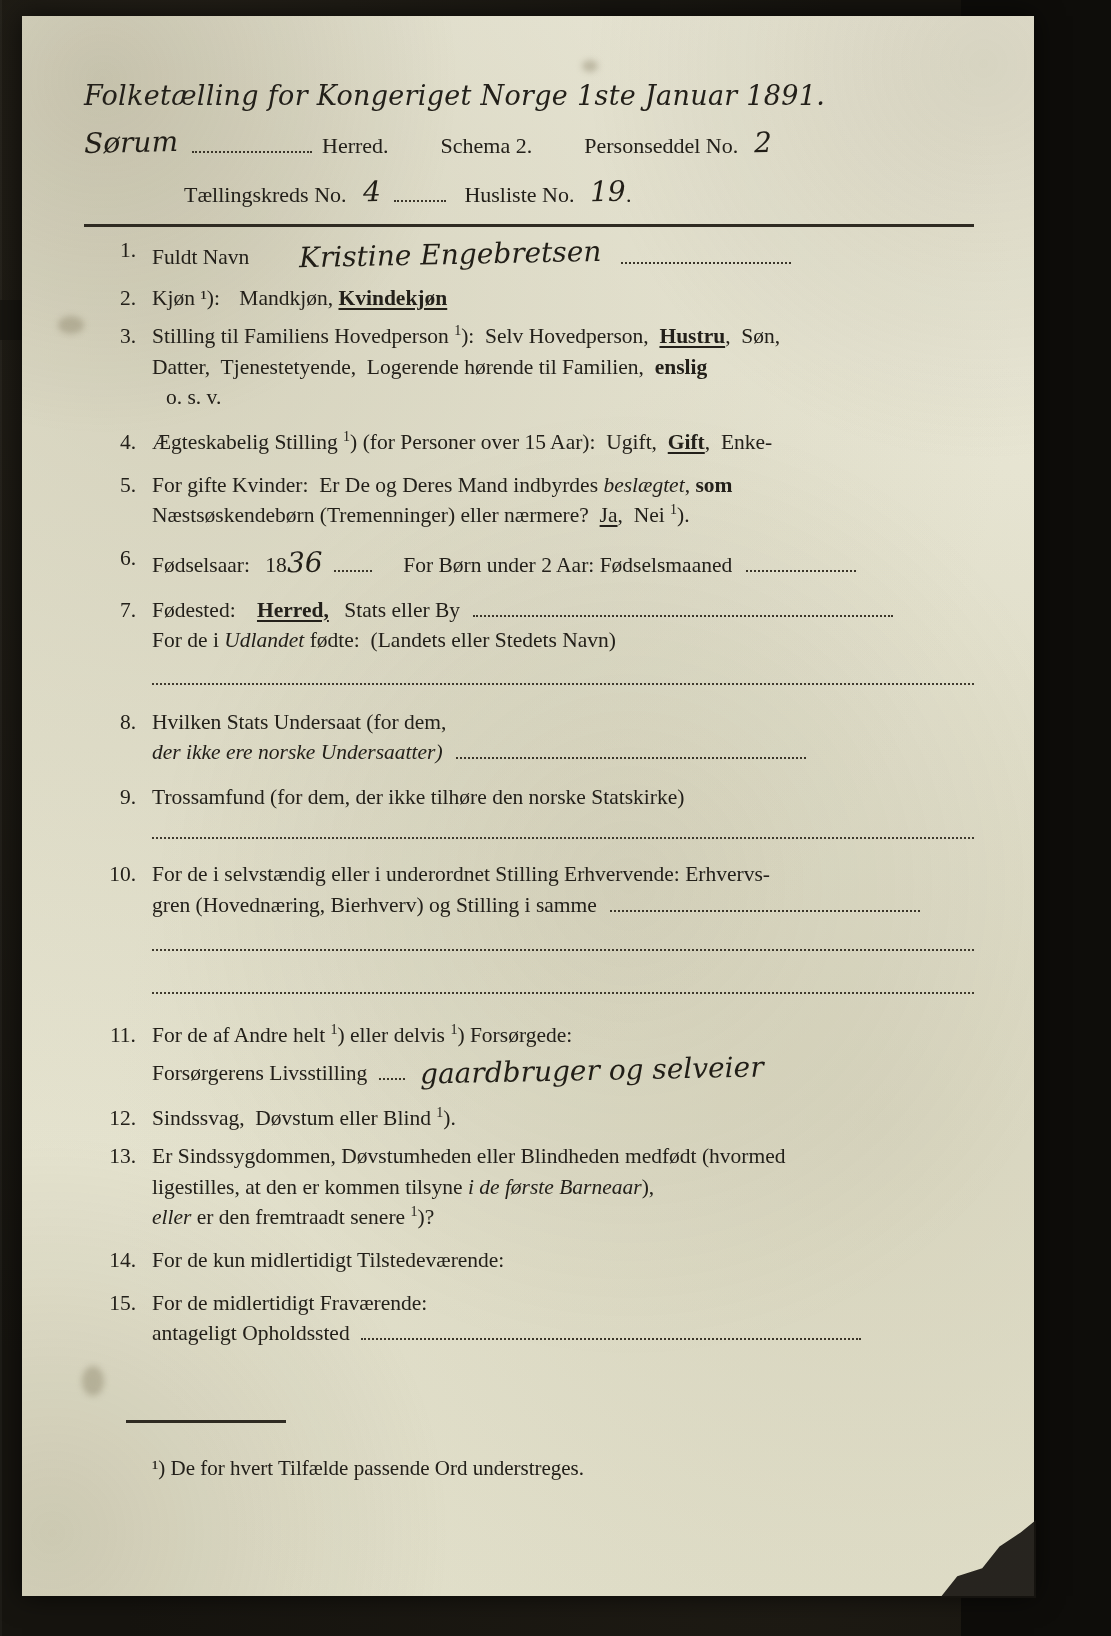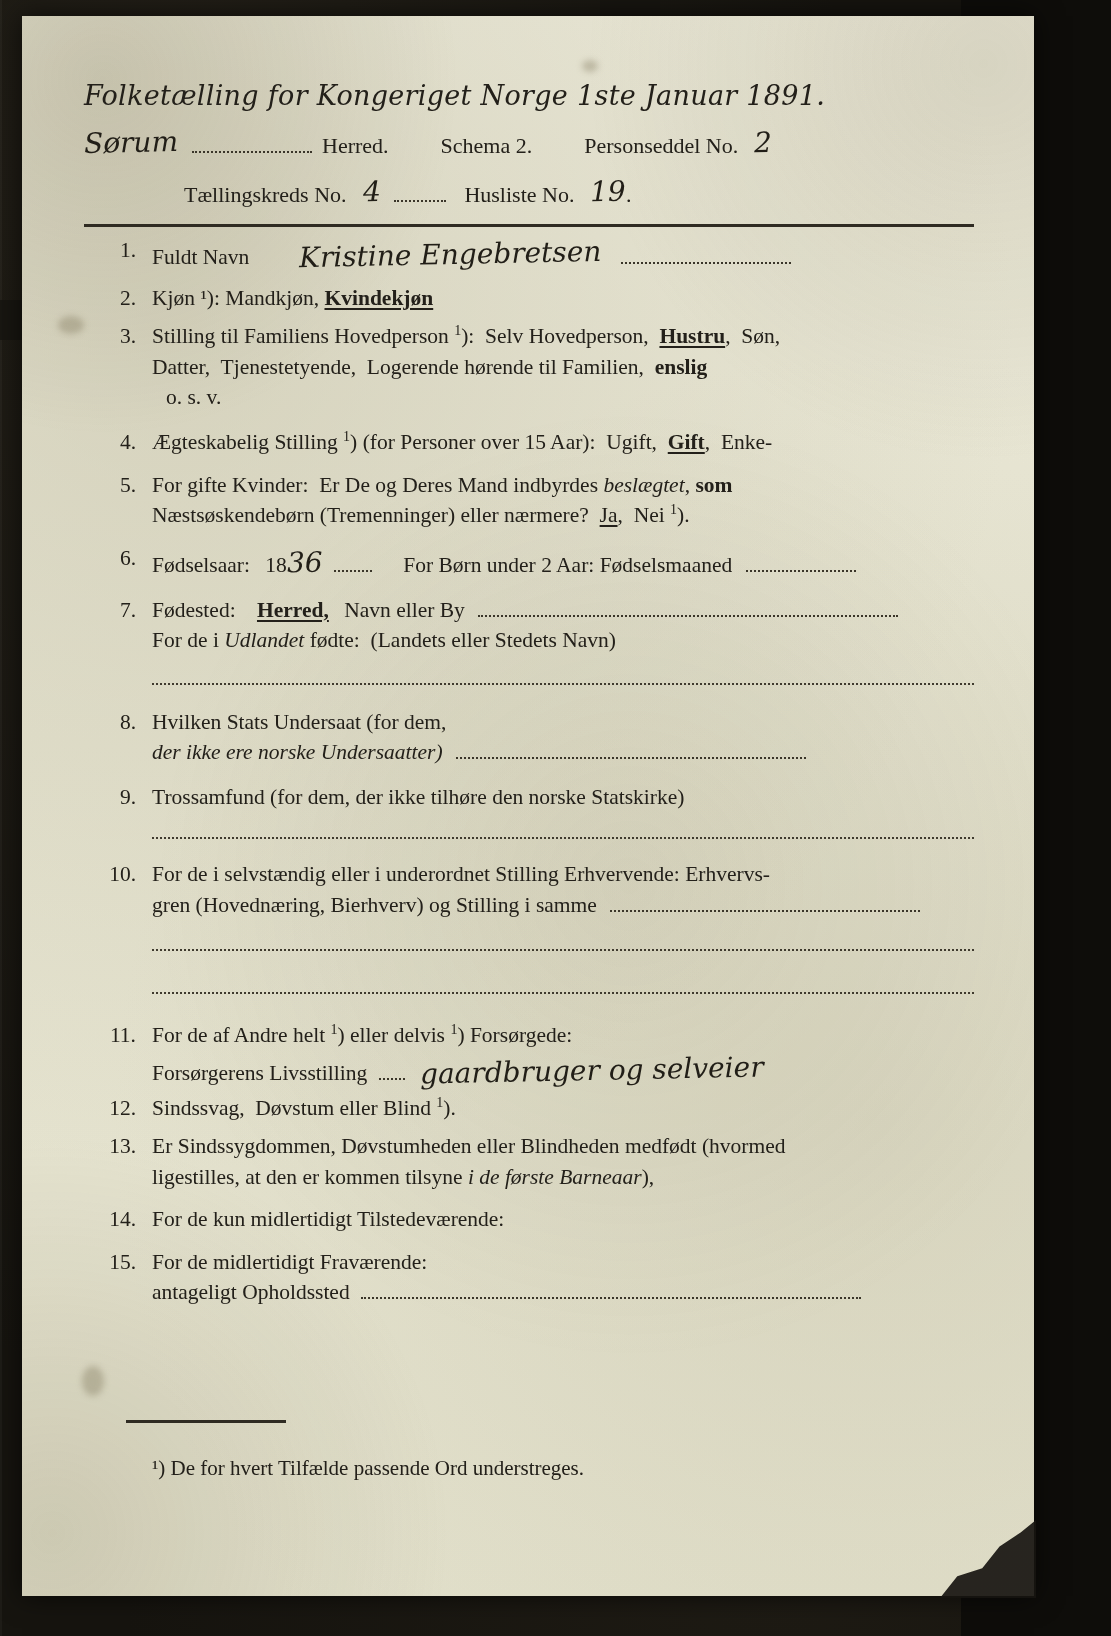--- a/index.html
+++ b/index.html
@@ -218,21 +218,21 @@
           <span>Fuldt Navn</span>
           <span class="hand hand-big" style="margin-left:44px;">Kristine Engebretsen</span>
           <span class="dots-inline" style="width:170px;margin-left:14px;"></span>
         </div>
       </div>
 
       <div class="q">
         <div class="num">2.</div>
         <div class="body">
           <span>Kjøn ¹):</span>
-          <span style="">Mandkjøn,</span>
+          <span style="margin-left:14px;">Mandkjøn,</span>
           <span class="ul b" style="">Kvindekjøn</span>
         </div>
       </div>
 
       <div class="q">
         <div class="num">3.</div>
         <div class="body">
           <div>
             Stilling til Familiens Hovedperson <span class="sup">1</span>):&nbsp; Selv Hovedperson,&nbsp;
             <span class="ul b">Hustru</span>,&nbsp; Søn,
@@ -279,21 +279,21 @@
           <span class="dots-inline" style="width:110px;margin-left:8px;"></span>
         </div>
       </div>
 
       <div class="q" style="margin-top:12px;">
         <div class="num">7.</div>
         <div class="body">
           <div>
             <span>Fødested:</span>
             <span class="ul b" style="margin-left:16px;">Herred,</span>
-            <span style="margin-left:10px;">Navn eller By</span>
+            <span style="margin-left:10px;">Stats eller By</span>
             <span class="dots-inline" style="width:420px;margin-left:8px;"></span>
           </div>
           <div>
             For de i <span class="it">Udlandet</span> fødte:&nbsp; (Landets eller Stedets Navn)
           </div>
         </div>
       </div>
 
       <div class="dline" style="margin-top:26px;"></div>
 
@@ -338,35 +338,38 @@
             For de af Andre helt <span class="sup">1</span>) eller delvis <span class="sup">1</span>) Forsørgede:
           </div>
           <div>
             <span>Forsørgerens Livsstilling</span>
             <span class="dots-inline" style="width:26px;margin-left:6px;"></span>
             <span class="hand hand-big" style="margin-left:10px;">gaardbruger og selveier</span>
           </div>
         </div>
       </div>
 
-      <div class="q" style="margin-top:2px;justify-content:flex-end;">
+      <div class="q" style="margin-top:12px;justify-content:flex-end;">
         <div class="num">12.</div>
         <div class="body">
           <div>
             Sindssvag,&nbsp; Døvstum eller Blind <span class="sup">1</span>).
           </div>
         </div>
       </div>
 
       <div class="q" style="">
         <div class="num">13.</div>
         <div class="body">
           <div>Er Sindssygdommen, Døvstumheden eller Blindheden medfødt (hvormed</div>
           <div>
             ligestilles, at den er kommen tilsyne <span class="it">i de første Barneaar</span>),
+          </div>
+          <div>
+            <span class="it">eller</span> er den fremtraadt senere <span class="sup">1</span>)?
           </div>
         </div>
       </div>
 
       <div class="q" style="margin-top:12px;">
         <div class="num">14.</div>
         <div class="body">
           <div>For de kun midlertidigt Tilstedeværende:</div>
         </div>
       </div>

